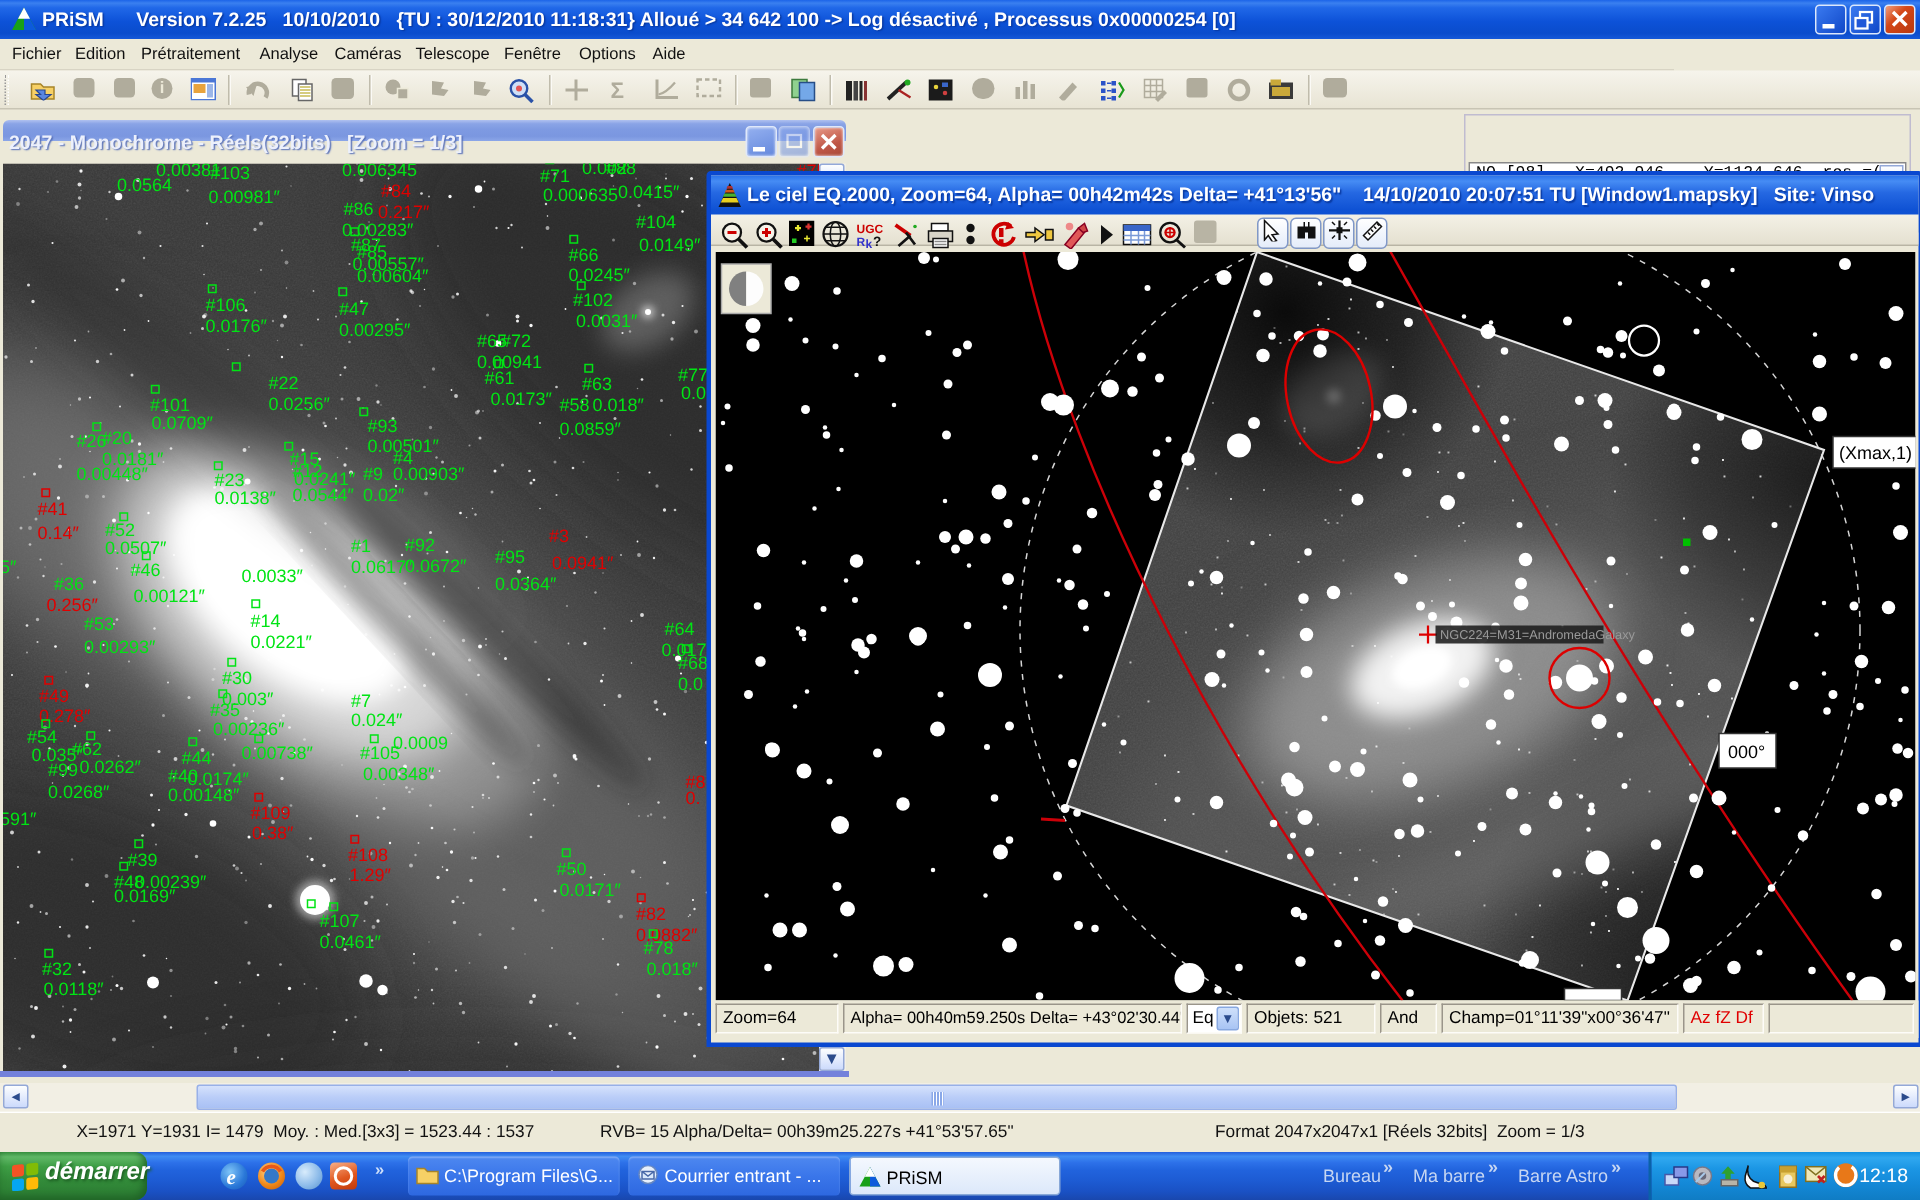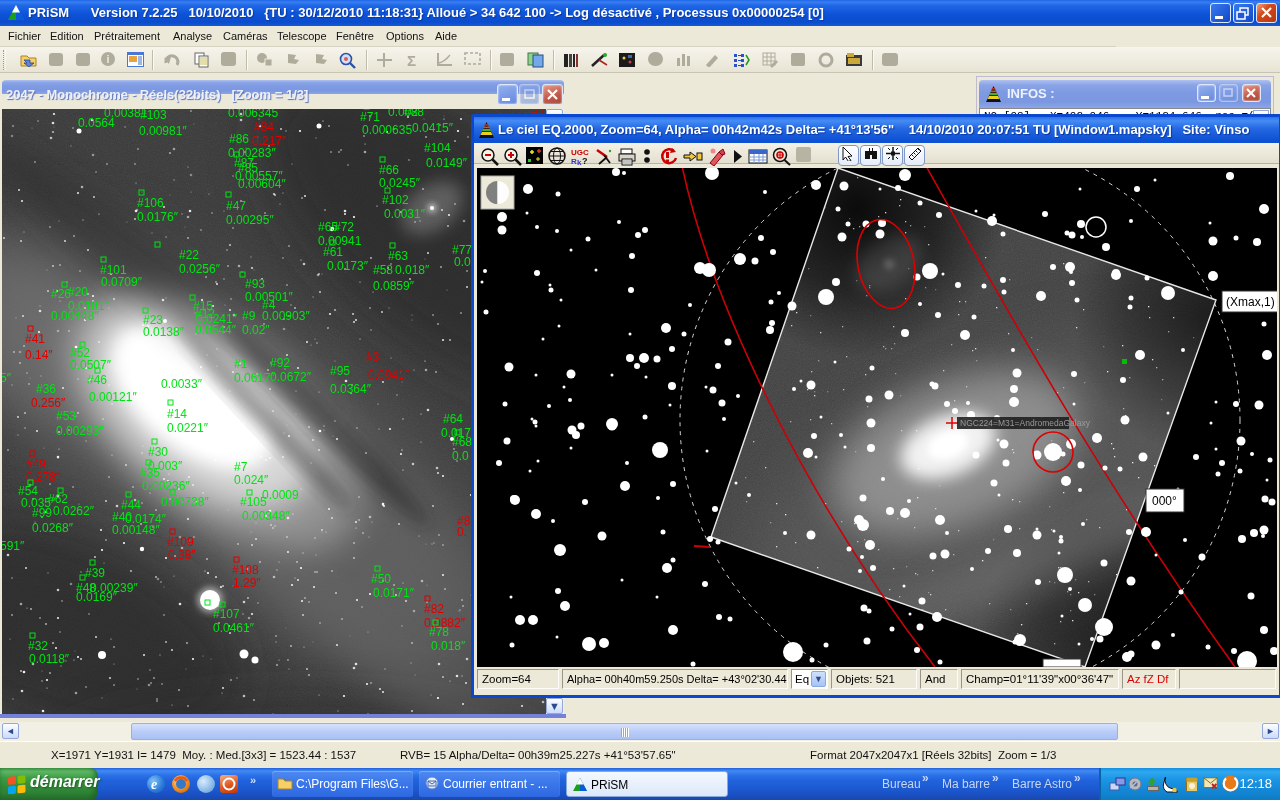--- a/index.html
+++ b/index.html
@@ -1206,39 +1206,20 @@
       <rect x="28" y="342" width="5" height="5" fill="none" stroke="#e00000"></rect>
 </svg>
  <div id="lvscroll">
    <span class="scr-btn" style="left:0;top:0">▲</span>
    <span class="scr-btn" style="left:0;top:589px;color:#2b4b8c;font-size:11px">▼</span>
  </div>
  <div class="bb"></div>
 </div>
 
 <div class="abs" id="iwin">
- <div class="tb">
-  <svg style="position:absolute;left:6px;top:5px" width="17" height="18">
-        <path d="M8.5,1 L16,17 H1 Z" fill="#111"></path>
-        <path d="M4,11 h9 l1.5,3 h-12 z" fill="#e8d020"></path>
-        <path d="M5,8 h7 l1,2.2 h-9 z" fill="#48b030"></path>
-        <path d="M6,5.5 h5 l0.8,1.8 h-6.6 z" fill="#d05818"></path>
-        <path d="M7,3 h3 l0.7,1.8 h-4.4 z" fill="#b03030"></path>
-      </svg>
-  <span style="position:absolute;left:28px;top:6px">INFOS :</span>
-  <span class="lbtn" style="right:55px;width:19px;height:18px"><svg width="17" height="16">
-          <rect x="3" y="11" width="8" height="3" fill="#fff"></rect>
-        </svg></span>
-  <span class="lbtn" style="right:33px;width:19px;height:18px;opacity:0.55"><svg width="17" height="16">
-          <rect x="4" y="4" width="8" height="7" fill="none" stroke="#fff" stroke-width="1.5"></rect>
-        </svg></span>
-  <span class="lbtn" style="right:10px;width:19px;height:18px;background:linear-gradient(160deg,#e89a88,#c05848 60%,#a84838)"><svg width="17" height="16">
-          <path d="M4,4 L12,12 M12,4 L4,12" stroke="#fff" stroke-width="2"></path>
-        </svg></span>
- </div>
  <div class="ct">
       <span style="position:absolute;left:4px;top:1px">NO [98]&nbsp;&nbsp;&nbsp;X=492.946&nbsp;&nbsp;&nbsp;&nbsp;Y=1124.646&nbsp;&nbsp;res =(</span>
  <span style="position:absolute;right:1px;top:1px;width:16px;height:22px;background:linear-gradient(180deg,#fdfefe,#ccdafc);border:1px solid #93a8d8"></span>
     </div>
 </div>
 
 <div class="abs" id="swin">
  <div class="tb">
   <svg style="position:absolute;left:4px;top:4px" width="17" height="18">
         <path d="M8.5,1 L16,17 H1 Z" fill="#111"></path>
@@ -2055,21 +2036,21 @@
       </svg>
    <span class="lb">C:\Program Files\G...</span>
     </div>
  <div class="tkbtn" style="left:419px;width:141px">
    <svg style="position:absolute;left:5px;top:6px" width="16" height="13">
         <circle cx="8" cy="6" r="6" fill="#e8f0fc" stroke="#6888c0"></circle>
         <path d="M4,4 h8 v5 h-8 z M4,4 l4,3 4,-3" fill="#d8e8fc" stroke="#4868a8"></path>
       </svg>
    <span class="lb">Courrier entrant - ...</span>
     </div>
- <div class="tkbtn" style="left:566px;width:162px;background:linear-gradient(180deg,#f4f8fe,#dce8fa);color:#000;box-shadow:none;border:1px solid #88a8d8">
+ <div class="tkbtn" style="left:566px;width:141px;background:linear-gradient(180deg,#f4f8fe,#dce8fa);color:#000;box-shadow:none;border:1px solid #88a8d8">
    <svg style="position:absolute;left:5px;top:5px" width="16" height="15">
         <path d="M8,1 L15,14 H1 Z" fill="#18a018"></path>
         <path d="M8,1 L15,14 H8 Z" fill="#0c5adc"></path>
         <path d="M8,1 L4.5,7.5 H11.5 Z" fill="#fff"></path>
       </svg>
    <span class="lb">PRiSM</span>
     </div>
  <span class="tklbl" style="left:882px">Bureau</span>
     <span class="tklbl" style="left:922px;top:3px;font-weight:bold">»</span>
  <span class="tklbl" style="left:942px">Ma barre</span>

